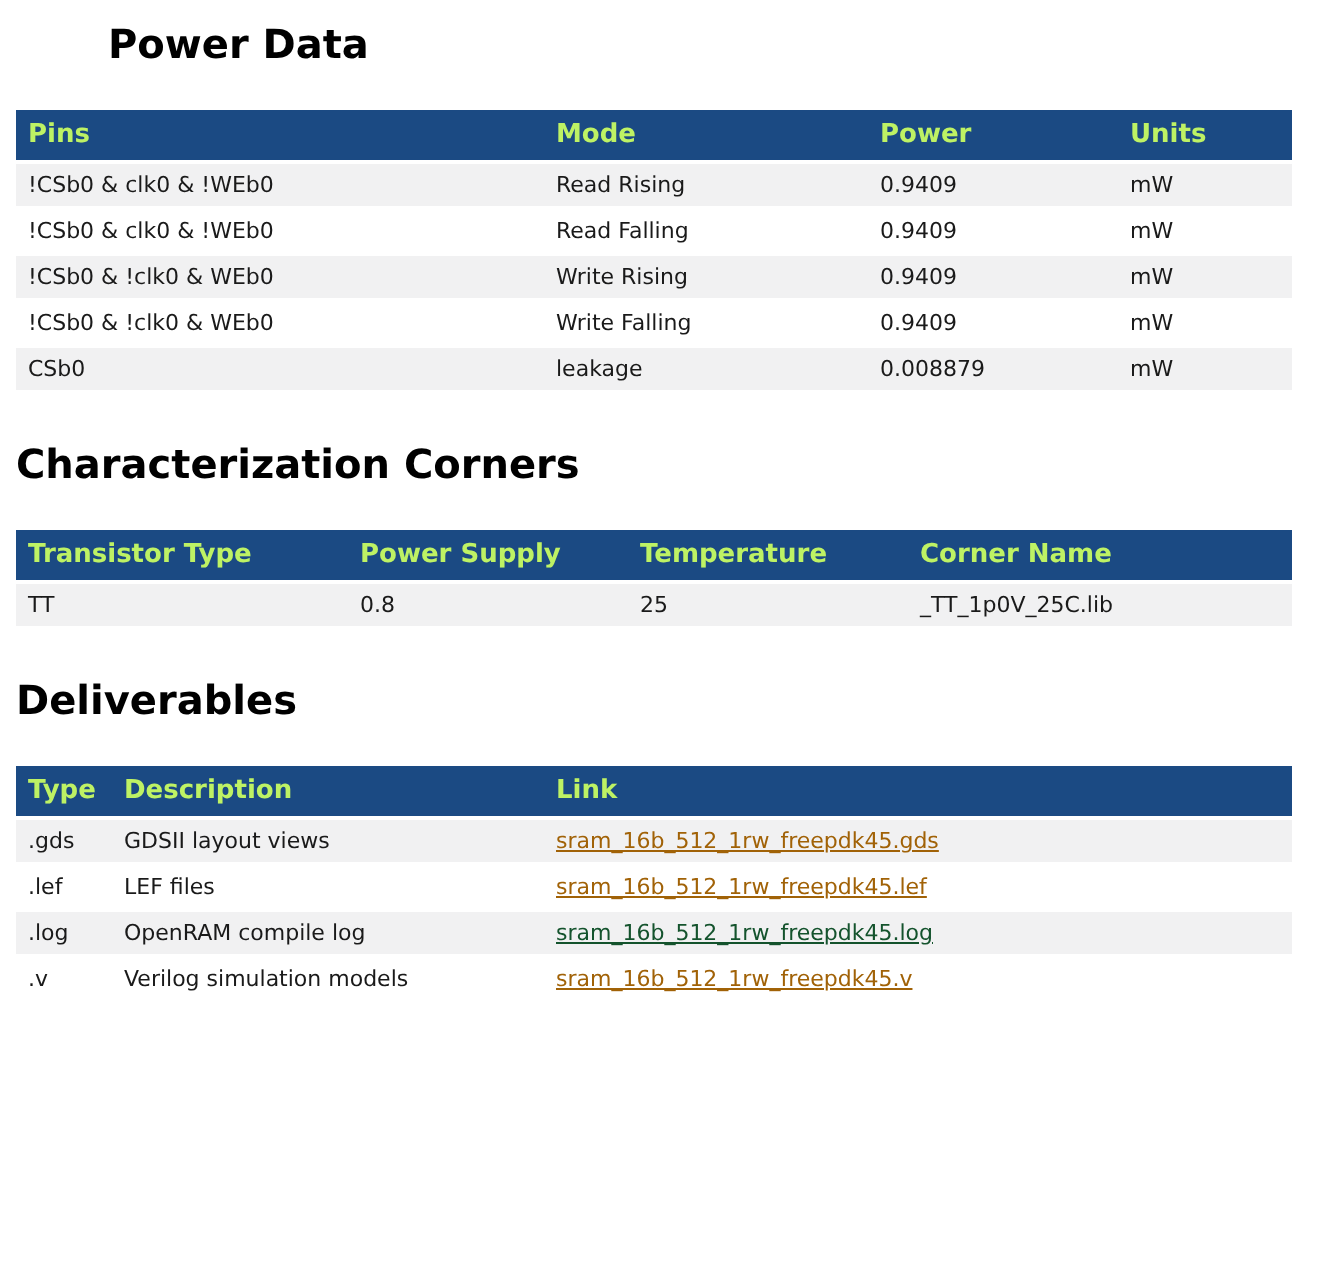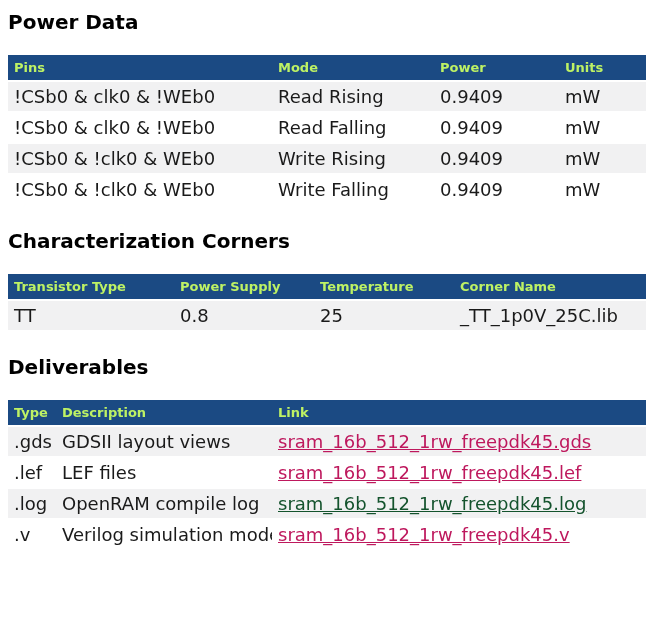--- a/index.html
+++ b/index.html
@@ -19,49 +19,50 @@
   h2.section-title {
     font-size: 20px;
     line-height: 24px;
     font-weight: 700;
     color: #000000;
     margin: 23px 0 19px 0;
     letter-spacing: 0;
   }
   h2.section-title.first {
     margin-top: 2px;
+    margin-left: 46px;
   }
   table.data-table {
     width: 638px;
     border-collapse: separate;
     border-spacing: 0 2px;
     table-layout: fixed;
   }
   table.data-table th {
     background: #1B4A83;
     color: #bef264;
     text-align: left;
     font-weight: 700;
     font-size: 13px;
     padding: 5px 6px;
     overflow: hidden;
     white-space: nowrap;
   }
   table.data-table td {
     padding: 4px 6px;
-    font-size: 18px;
+    font-size: 11px;
     color: #1a1a1a;
     overflow: hidden;
     white-space: nowrap;
   }
   table.data-table tbody tr:nth-child(odd) td {
     background: #F1F1F2;
   }
   a.file-link {
-    color: #be185d;
+    color: #a16207;
     text-decoration: underline;
     cursor: pointer;
   }
   a.file-link.visited {
     color: #14532d;
   }
   .spacer-bottom { height: 6px; }
 </style>
 </head>
 <body>
@@ -99,20 +100,26 @@
     <tr>
       <td>!CSb0 &amp; !clk0 &amp; WEb0</td>
       <td>Write Rising</td>
       <td>0.9409</td>
       <td>mW</td>
     </tr>
     <tr>
       <td>!CSb0 &amp; !clk0 &amp; WEb0</td>
       <td>Write Falling</td>
       <td>0.9409</td>
+      <td>mW</td>
+    </tr>
+    <tr>
+      <td>CSb0</td>
+      <td>leakage</td>
+      <td>0.008879</td>
       <td>mW</td>
     </tr>
   </tbody>
 </table>
 
 <h2 class="section-title">Characterization Corners</h2>
 
 <table class="data-table">
   <colgroup>
     <col style="width:166px">

